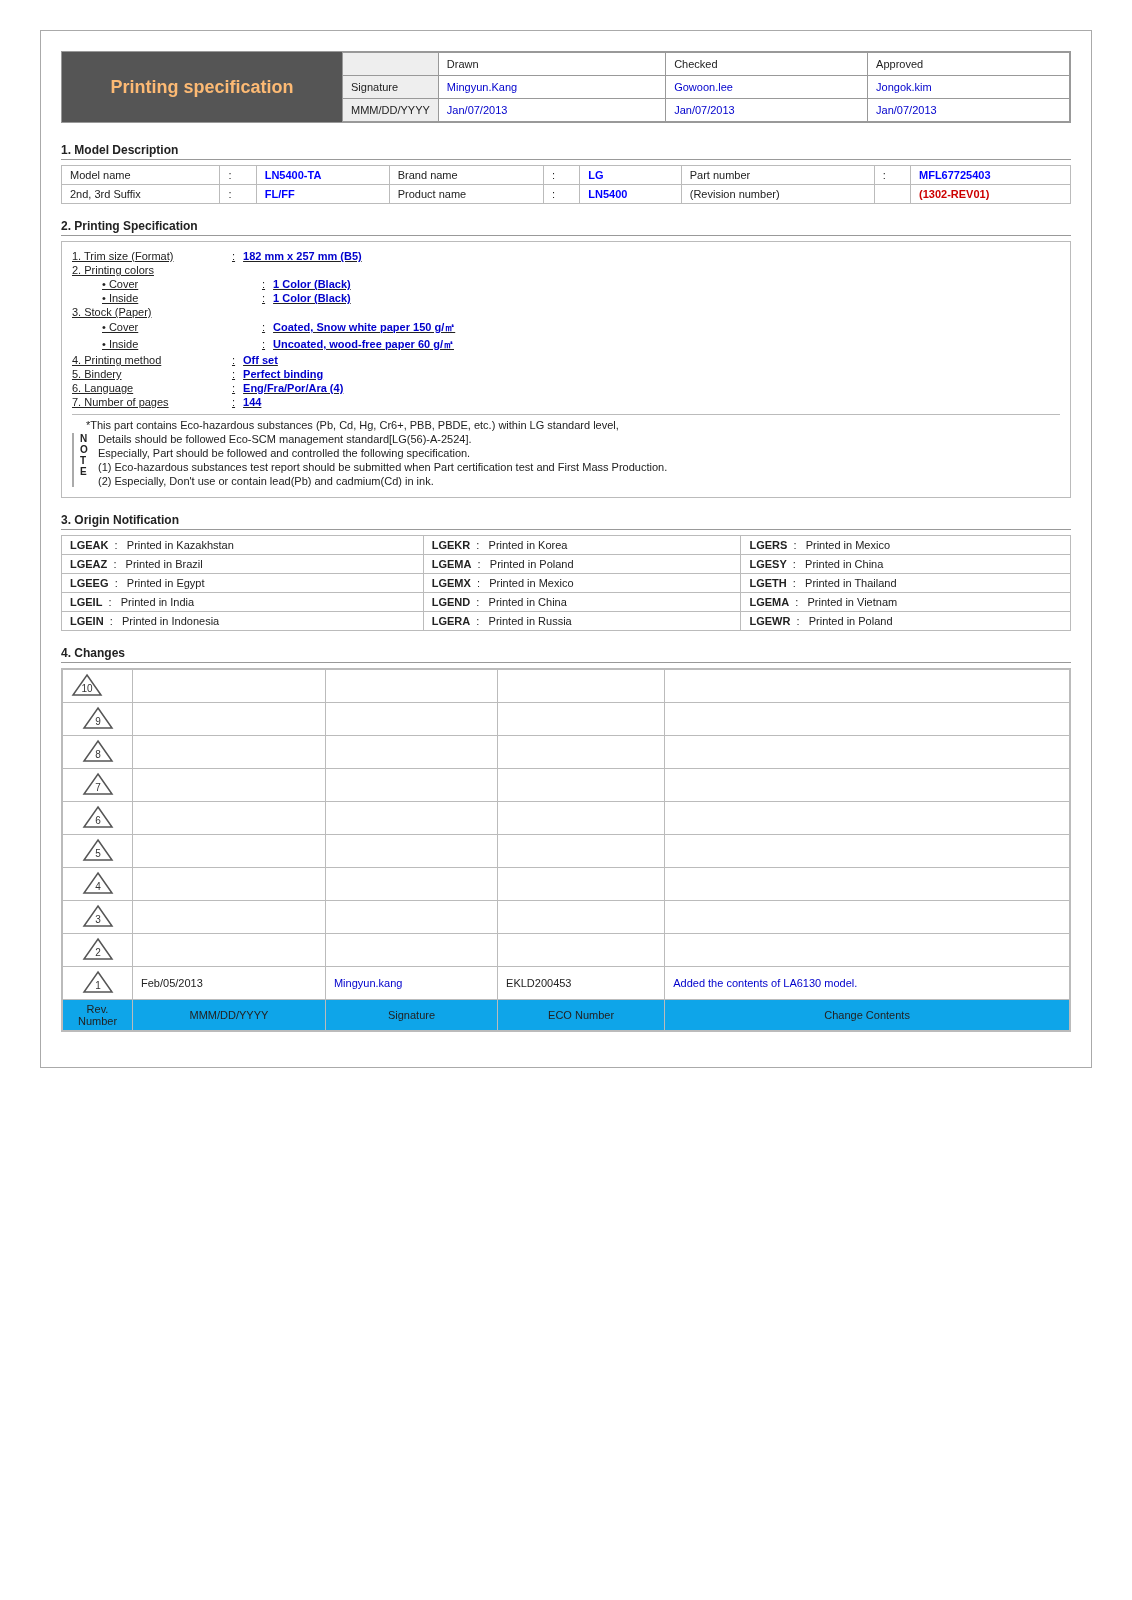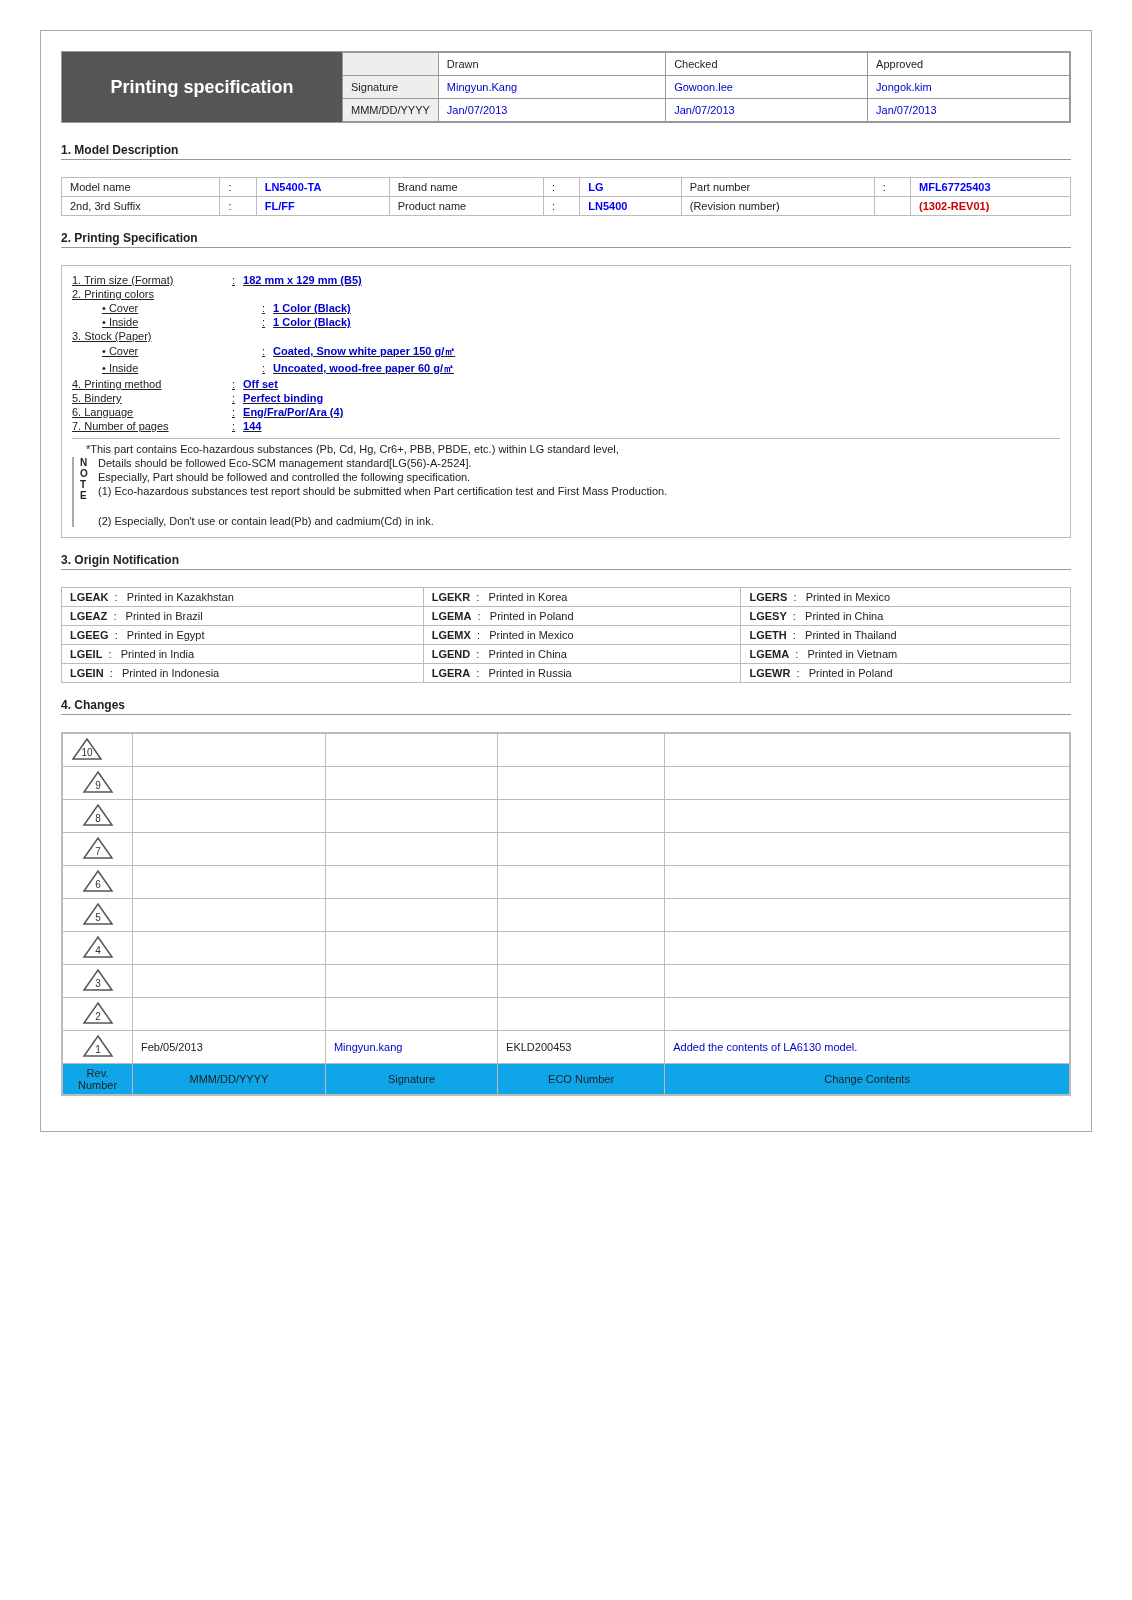--- a/index.html
+++ b/index.html
@@ -16,21 +16,21 @@
       padding: 20px;
     }
     
     .header {
       display: flex;
       margin-bottom: 20px;
       border: 1px solid #999;
     }
     .header-title {
       background: #555;
-      color: #ffffff;
+      color: #fdba74;
       font-size: 18px;
       font-weight: bold;
       display: flex;
       align-items: center;
       justify-content: center;
       width: 280px;
       min-height: 70px;
       padding: 10px;
     }
     .header-table {
@@ -48,21 +48,21 @@
       font-weight: normal;
       width: 90px;
     }
     
     .section {
       margin-bottom: 15px;
     }
     .section-title {
       font-weight: bold;
       font-size: 12px;
-      margin-bottom: 17px;
+      margin-bottom: 5px;
       border-bottom: 1px solid #999;
       padding-bottom: 2px;
     }
     
     .model-table {
       width: 100%;
       border-collapse: collapse;
       border: 1px solid #bbb;
     }
     .model-table td {
@@ -205,21 +205,21 @@
       </table>
   </div>
 
   <div class="section">
     <div class="section-title">2. Printing Specification</div>
     <div class="spec-outer">
 
       <div class="spec-row">
         <span class="spec-label">1. Trim size (Format)</span>
         <span class="spec-colon">:</span>
-        <span class="spec-value">182 mm x 129 mm (B5)</span>
+        <span class="spec-value">182 mm x 257 mm (B5)</span>
       </div>
 
       <div class="spec-row">
         <span class="spec-label">2. Printing colors</span>
       </div>
       <div class="spec-row spec-indent1">
         <span class="spec-label">• Cover</span>
         <span class="spec-colon">:</span>
         <span class="spec-value">1 Color (Black)</span>
       </div>
@@ -275,21 +275,21 @@
         <div style="display:flex; border-left:2px solid #aaa; padding-left:6px; margin-bottom:2px;">
           <div style="display:flex; flex-direction:column; width:12px; margin-right:6px; font-weight:bold; font-size:10px;">
             <span>N</span>
             <span>O</span>
             <span>T</span>
             <span>E</span>
           </div>
           <div>
             <div style="margin-bottom:2px;">Details should be followed Eco-SCM management standard[LG(56)-A-2524].</div>
             <div style="margin-bottom:2px;">Especially, Part should be followed and controlled the following specification.</div>
-            <div style="margin-bottom:18px;">(1) Eco-hazardous substances test report should be submitted when Part certification test and First Mass Production.</div>
+            <div style="margin-bottom:2px;">(1) Eco-hazardous substances test report should be submitted when Part certification test and First Mass Production.</div>
             <div>(2) Especially, Don't use or contain lead(Pb) and cadmium(Cd) in ink.</div>
           </div>
         </div>
       </div>
     </div>
   </div>
 
   <div class="section">
     <div class="section-title">3. Origin Notification</div>
     <table class="origin-table">

